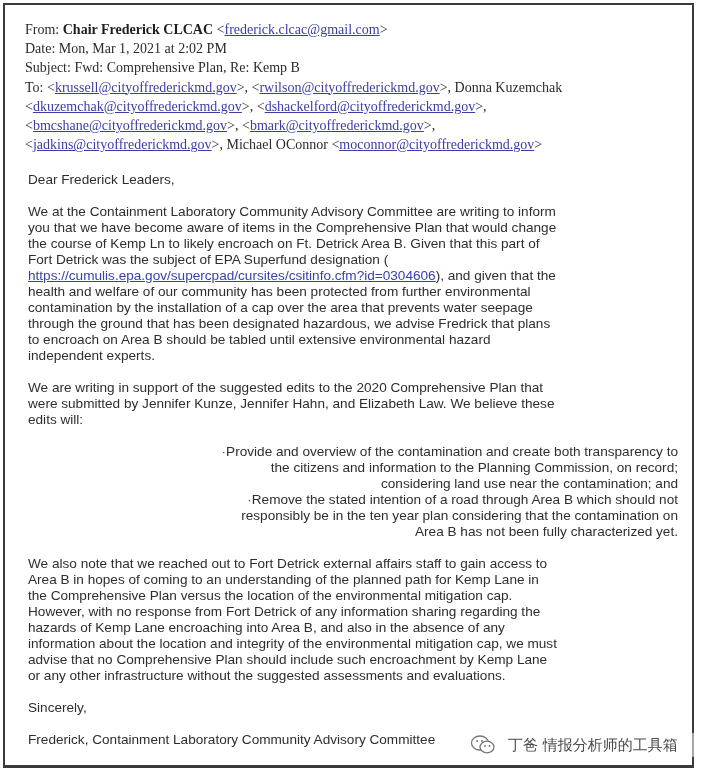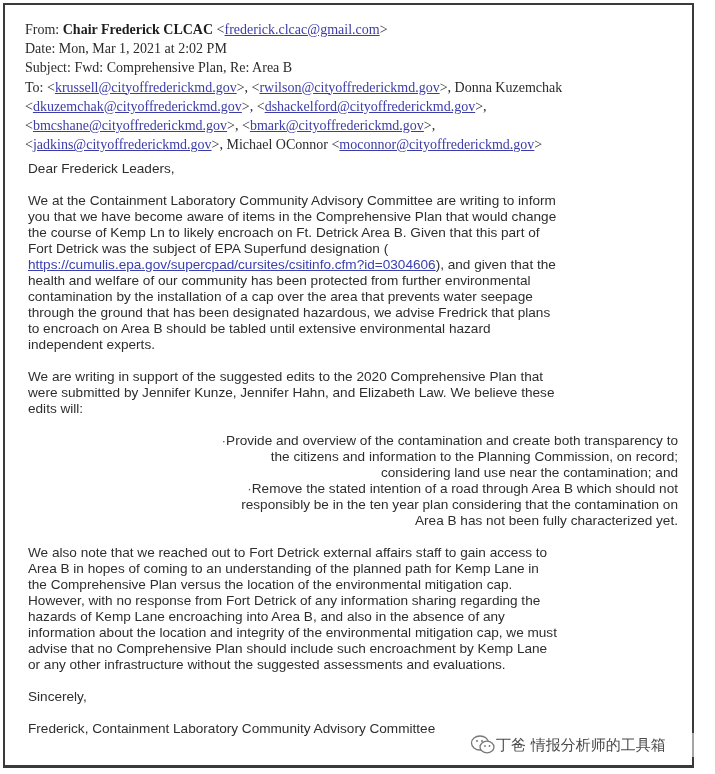--- a/index.html
+++ b/index.html
@@ -36,21 +36,21 @@
     }
     .header .line { white-space: nowrap; }
     .header b { font-weight: bold; color: #1e1e1e; }
     .email-link {
       color: #3c3ca8;
       text-decoration: underline;
     }
     .body {
       position: absolute;
       left: 28px;
-      top: 161px;
+      top: 172px;
       width: 650px;
       font-family: "Liberation Sans", sans-serif;
       font-size: 13.6px;
       line-height: 16px;
       color: #2e2e2e;
     }
     .body p { margin: 0; white-space: nowrap; }
     .para-gap { height: 16px; }
     .url-link {
       color: #3a40b0;
@@ -75,39 +75,39 @@
       position: absolute;
       left: 470px;
       top: 733px;
       width: 245px;
       height: 24px;
       font-family: "DejaVu Sans", sans-serif;
       font-size: 15px;
       color: #4a4a4a;
       display: flex;
       align-items: center;
-      gap: 0;
+      gap: 12px;
       background: rgba(255,255,255,0.55);
     }
     .watermark svg { flex: none; }
   </style>
 </head>
 <body>
 
 <div class="doc-frame"></div>
 
 <div class="header">
   <div class="line">
     <span>From: </span><b>Chair Frederick CLCAC</b> &lt;<a class="email-link">frederick.clcac@gmail.com</a>&gt;
   </div>
   <div class="line">
     <span>Date: </span><span>Mon, Mar 1, 2021 at 2:02 PM</span>
   </div>
   <div class="line">
-    <span>Subject: </span><span>Fwd: Comprehensive Plan, Re: Area B</span>
+    <span>Subject: </span><span>Fwd: Comprehensive Plan, Re: Kemp B</span>
   </div>
   <div class="line">
     <span>To: </span>&lt;<a class="email-link">krussell@cityoffrederickmd.gov</a>&gt;, &lt;<a class="email-link">rwilson@cityoffrederickmd.gov</a>&gt;, <span>Donna Kuzemchak</span>
   </div>
   <div class="line">
     &lt;<a class="email-link">dkuzemchak@cityoffrederickmd.gov</a>&gt;, &lt;<a class="email-link">dshackelford@cityoffrederickmd.gov</a>&gt;,
   </div>
   <div class="line">
     &lt;<a class="email-link">bmcshane@cityoffrederickmd.gov</a>&gt;, &lt;<a class="email-link">bmark@cityoffrederickmd.gov</a>&gt;,
   </div>

